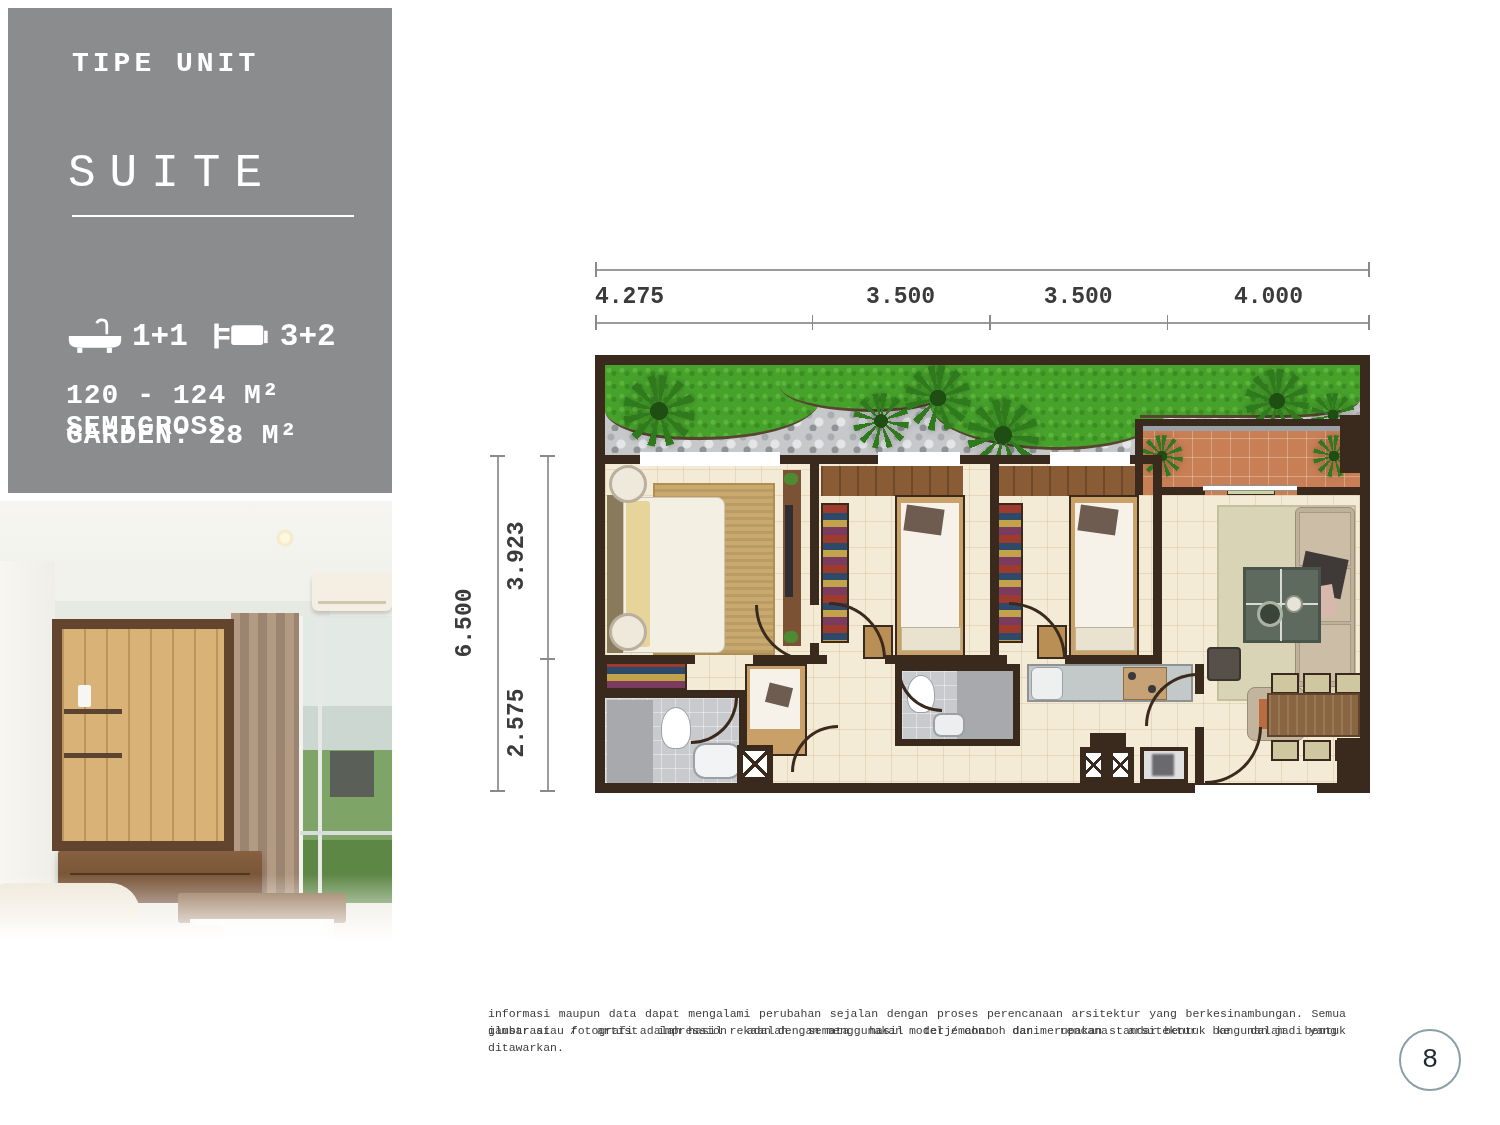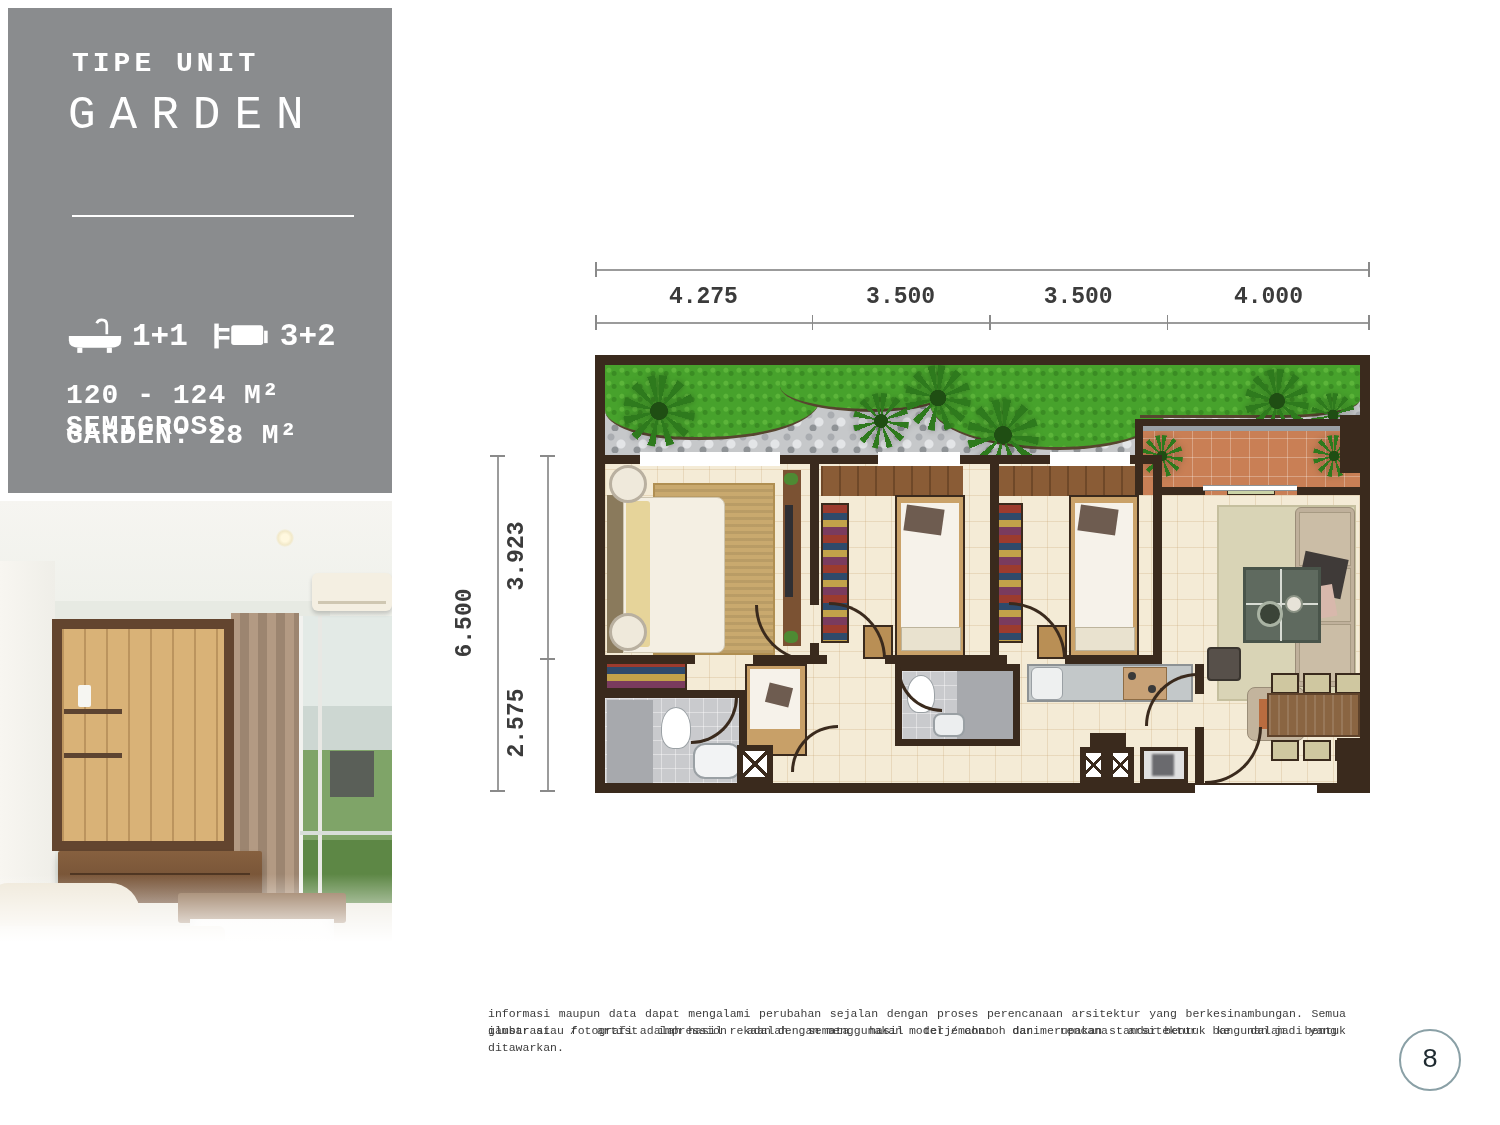--- a/index.html
+++ b/index.html
@@ -64,21 +64,21 @@
   .badge{left:1399px;top:1029px;width:58px;height:58px;border:2.5px solid #8aa0a6;border-radius:50%;
          display:flex;align-items:center;justify-content:center;font-size:27px;color:#1e2a30;background:#fff;}
 </style>
 </head>
 <body>
 
 <div class="page">
 
   <div class="abs panel">
     <div class="abs eyebrow">TIPE UNIT</div>
-    <div class="abs big" style="top:82px;">GARDEN</div>
+    <div class="abs big" style="top:140px;">SUITE</div>
     <div class="abs rule"></div>
     <div class="abs iconrow">
       <span style="display:inline-flex;">
         <svg width="54" height="38" viewBox="0 0 64 44" fill="#ffffff" xmlns="http://www.w3.org/2000/svg">
           <path d="M46 20 V9 Q46 3 40 3 Q35.5 3 34 7" fill="none" stroke="#ffffff" stroke-width="3.2"></path>
           <path d="M1 22 H63 V27 Q63 36 50 36 H14 Q1 36 1 27 Z"></path>
           <rect x="11" y="36" width="6" height="6"></rect>
             <rect x="46" y="36" width="6" height="6"></rect>
         </svg>
       </span>
@@ -129,21 +129,21 @@
 
     <div class="abs" style="left:-10px;top:382px;width:150px;height:80px;background:#efe8d9;border-radius:18px 30px 0 0;"></div>
     <div class="abs" style="left:-10px;top:425px;width:235px;height:45px;background:#f2ede2;border-radius:6px;"></div>
   </div>
 
   <div class="abs dim" style="left:595px;top:232px;width:775px;height:110px;">
     <div class="abs dline" style="left:0;top:37px;width:775px;height:1.5px;"></div>
     <div class="abs tick" style="left:0;top:30px;width:1.5px;height:15px;"></div>
     <div class="abs tick" style="left:773px;top:30px;width:1.5px;height:15px;"></div>
     <div class="abs" style="left:0;top:52px;width:775px;display:flex;">
-      <span style="width:27.98%;text-align:center;">4.275</span>
+      <span style="width:27.98%;">4.275</span>
       <span style="width:22.91%;text-align:center;">3.500</span>
       <span style="width:22.91%;text-align:center;">3.500</span>
       <span style="width:26.20%;text-align:center;">4.000</span>
     </div>
     <div class="abs dline" style="left:0;top:90px;width:775px;height:1.5px;"></div>
     <div class="abs tick" style="left:0;top:83px;width:1.5px;height:15px;"></div>
     <div class="abs tick" style="left:216.5px;top:83px;width:1.5px;height:15px;"></div>
     <div class="abs tick" style="left:394px;top:83px;width:1.5px;height:15px;"></div>
     <div class="abs tick" style="left:571.5px;top:83px;width:1.5px;height:15px;"></div>
     <div class="abs tick" style="left:773px;top:83px;width:1.5px;height:15px;"></div>

